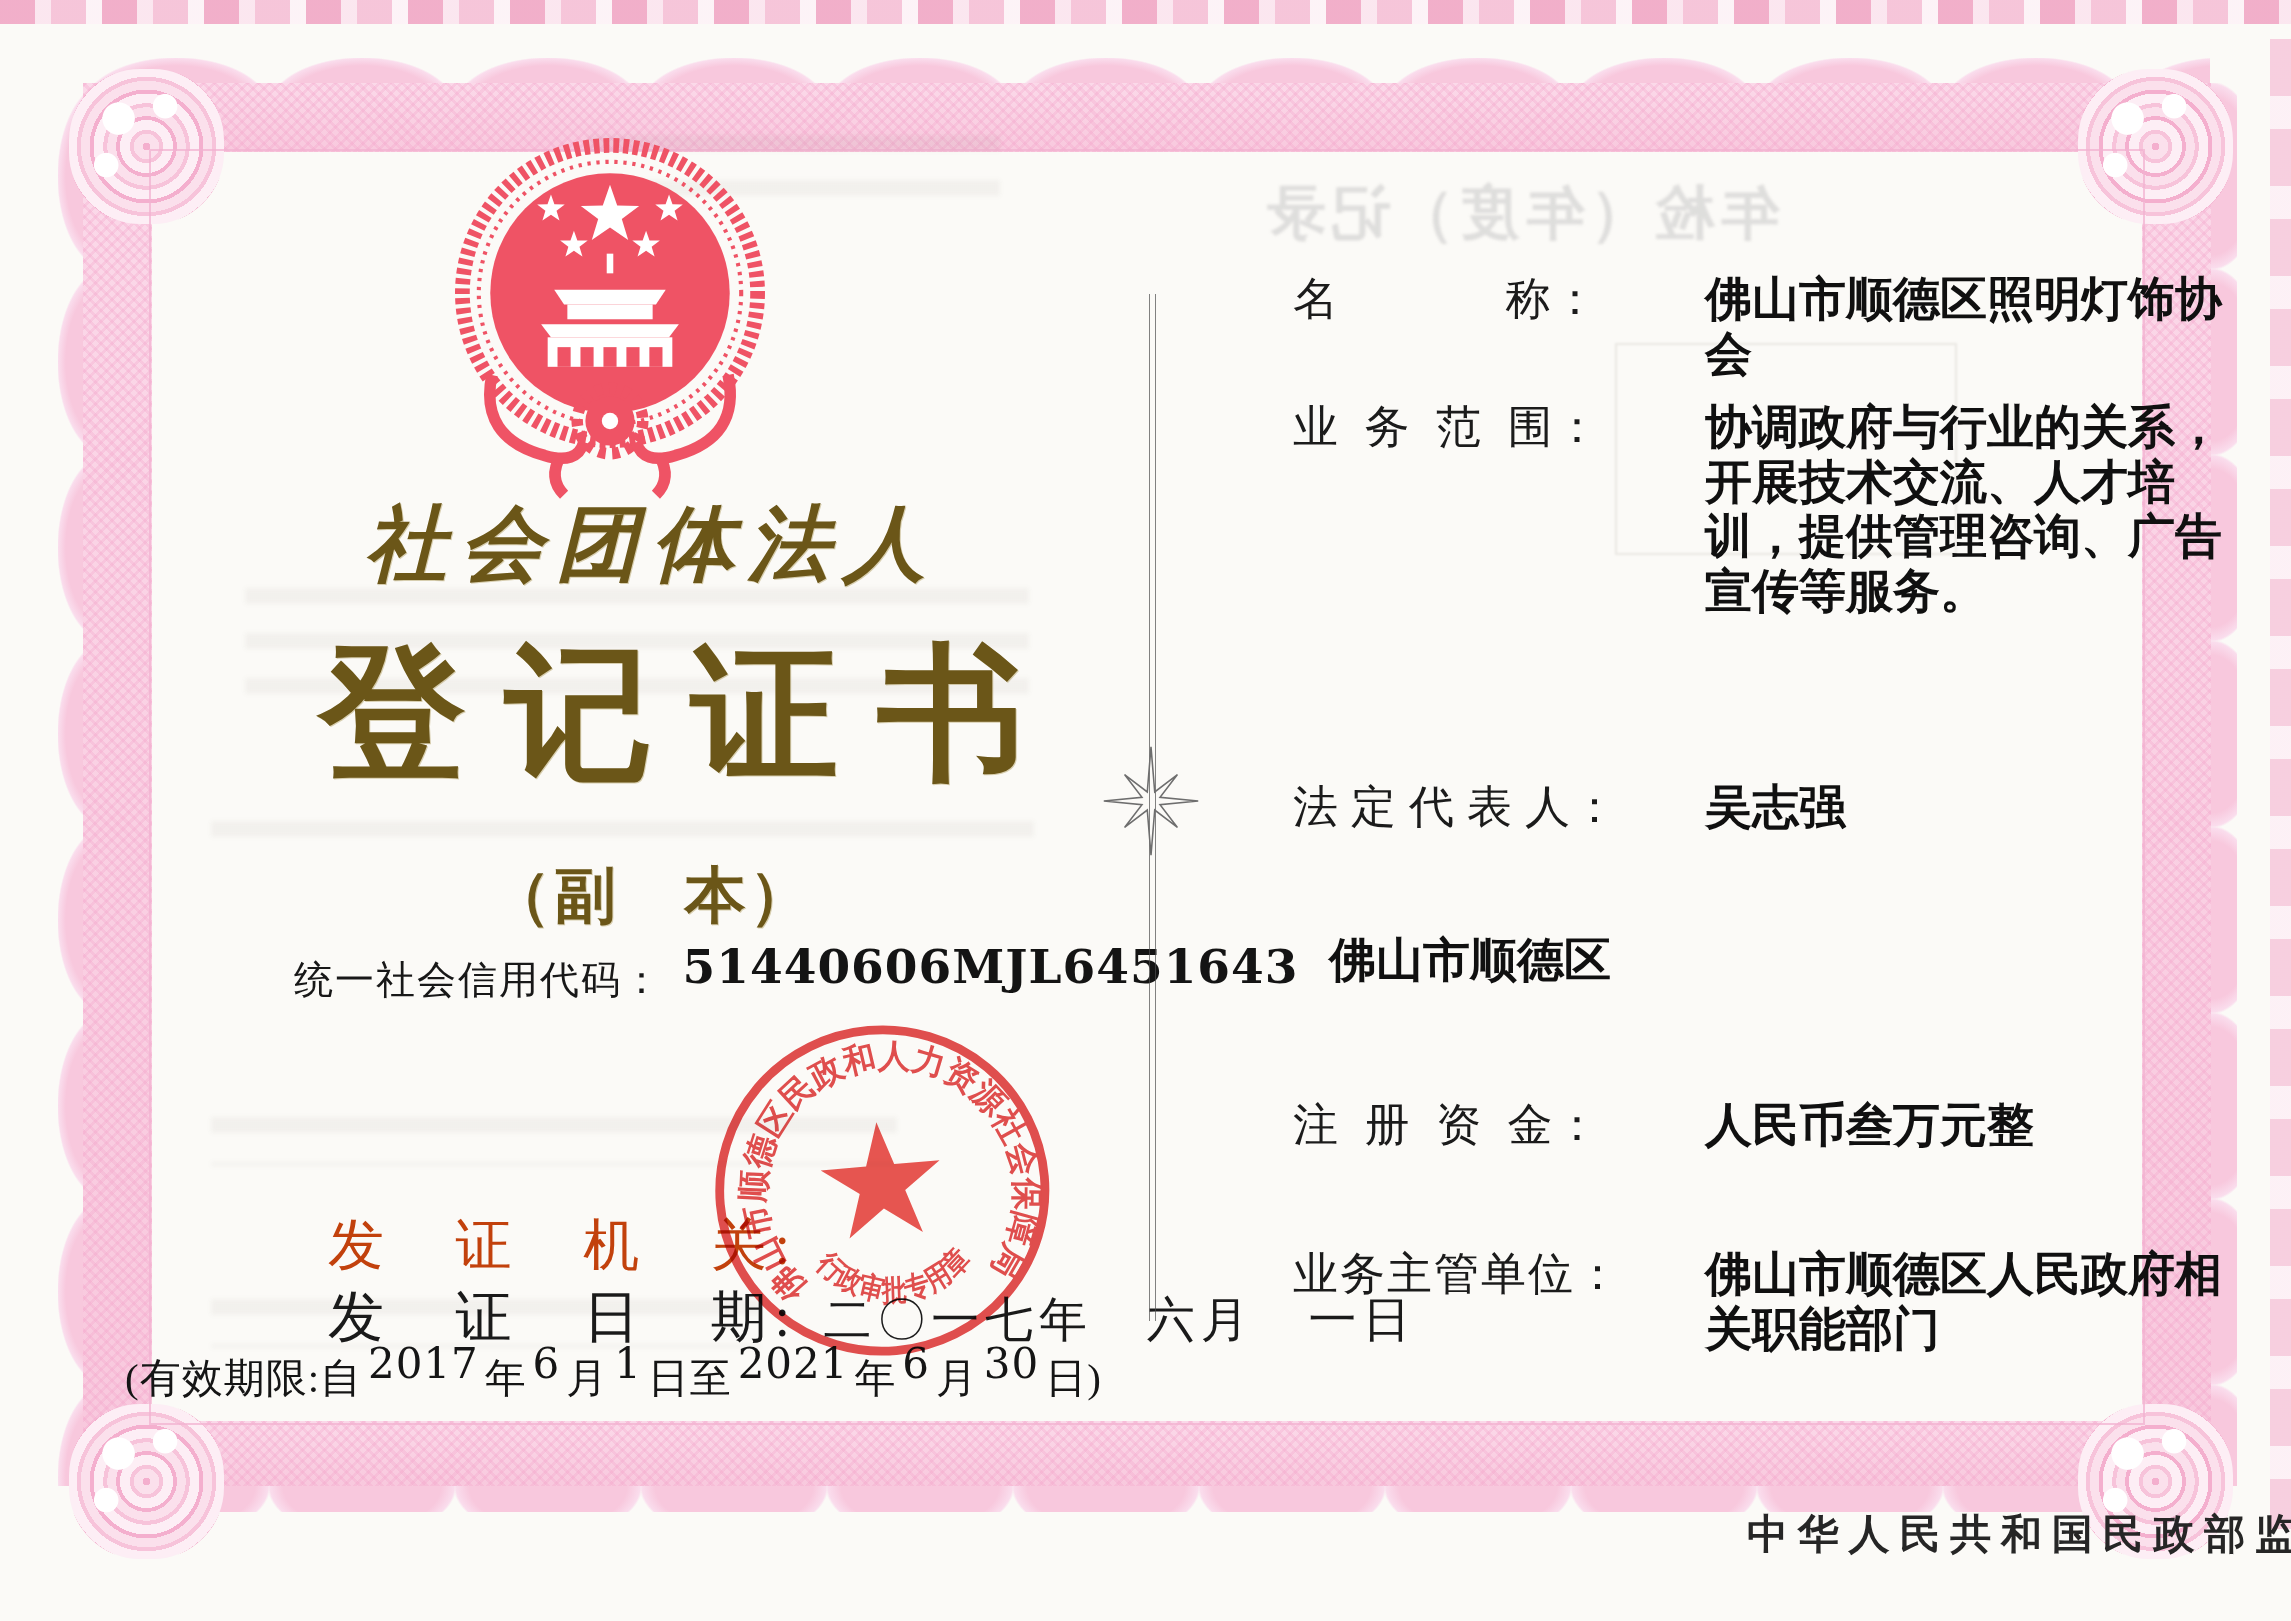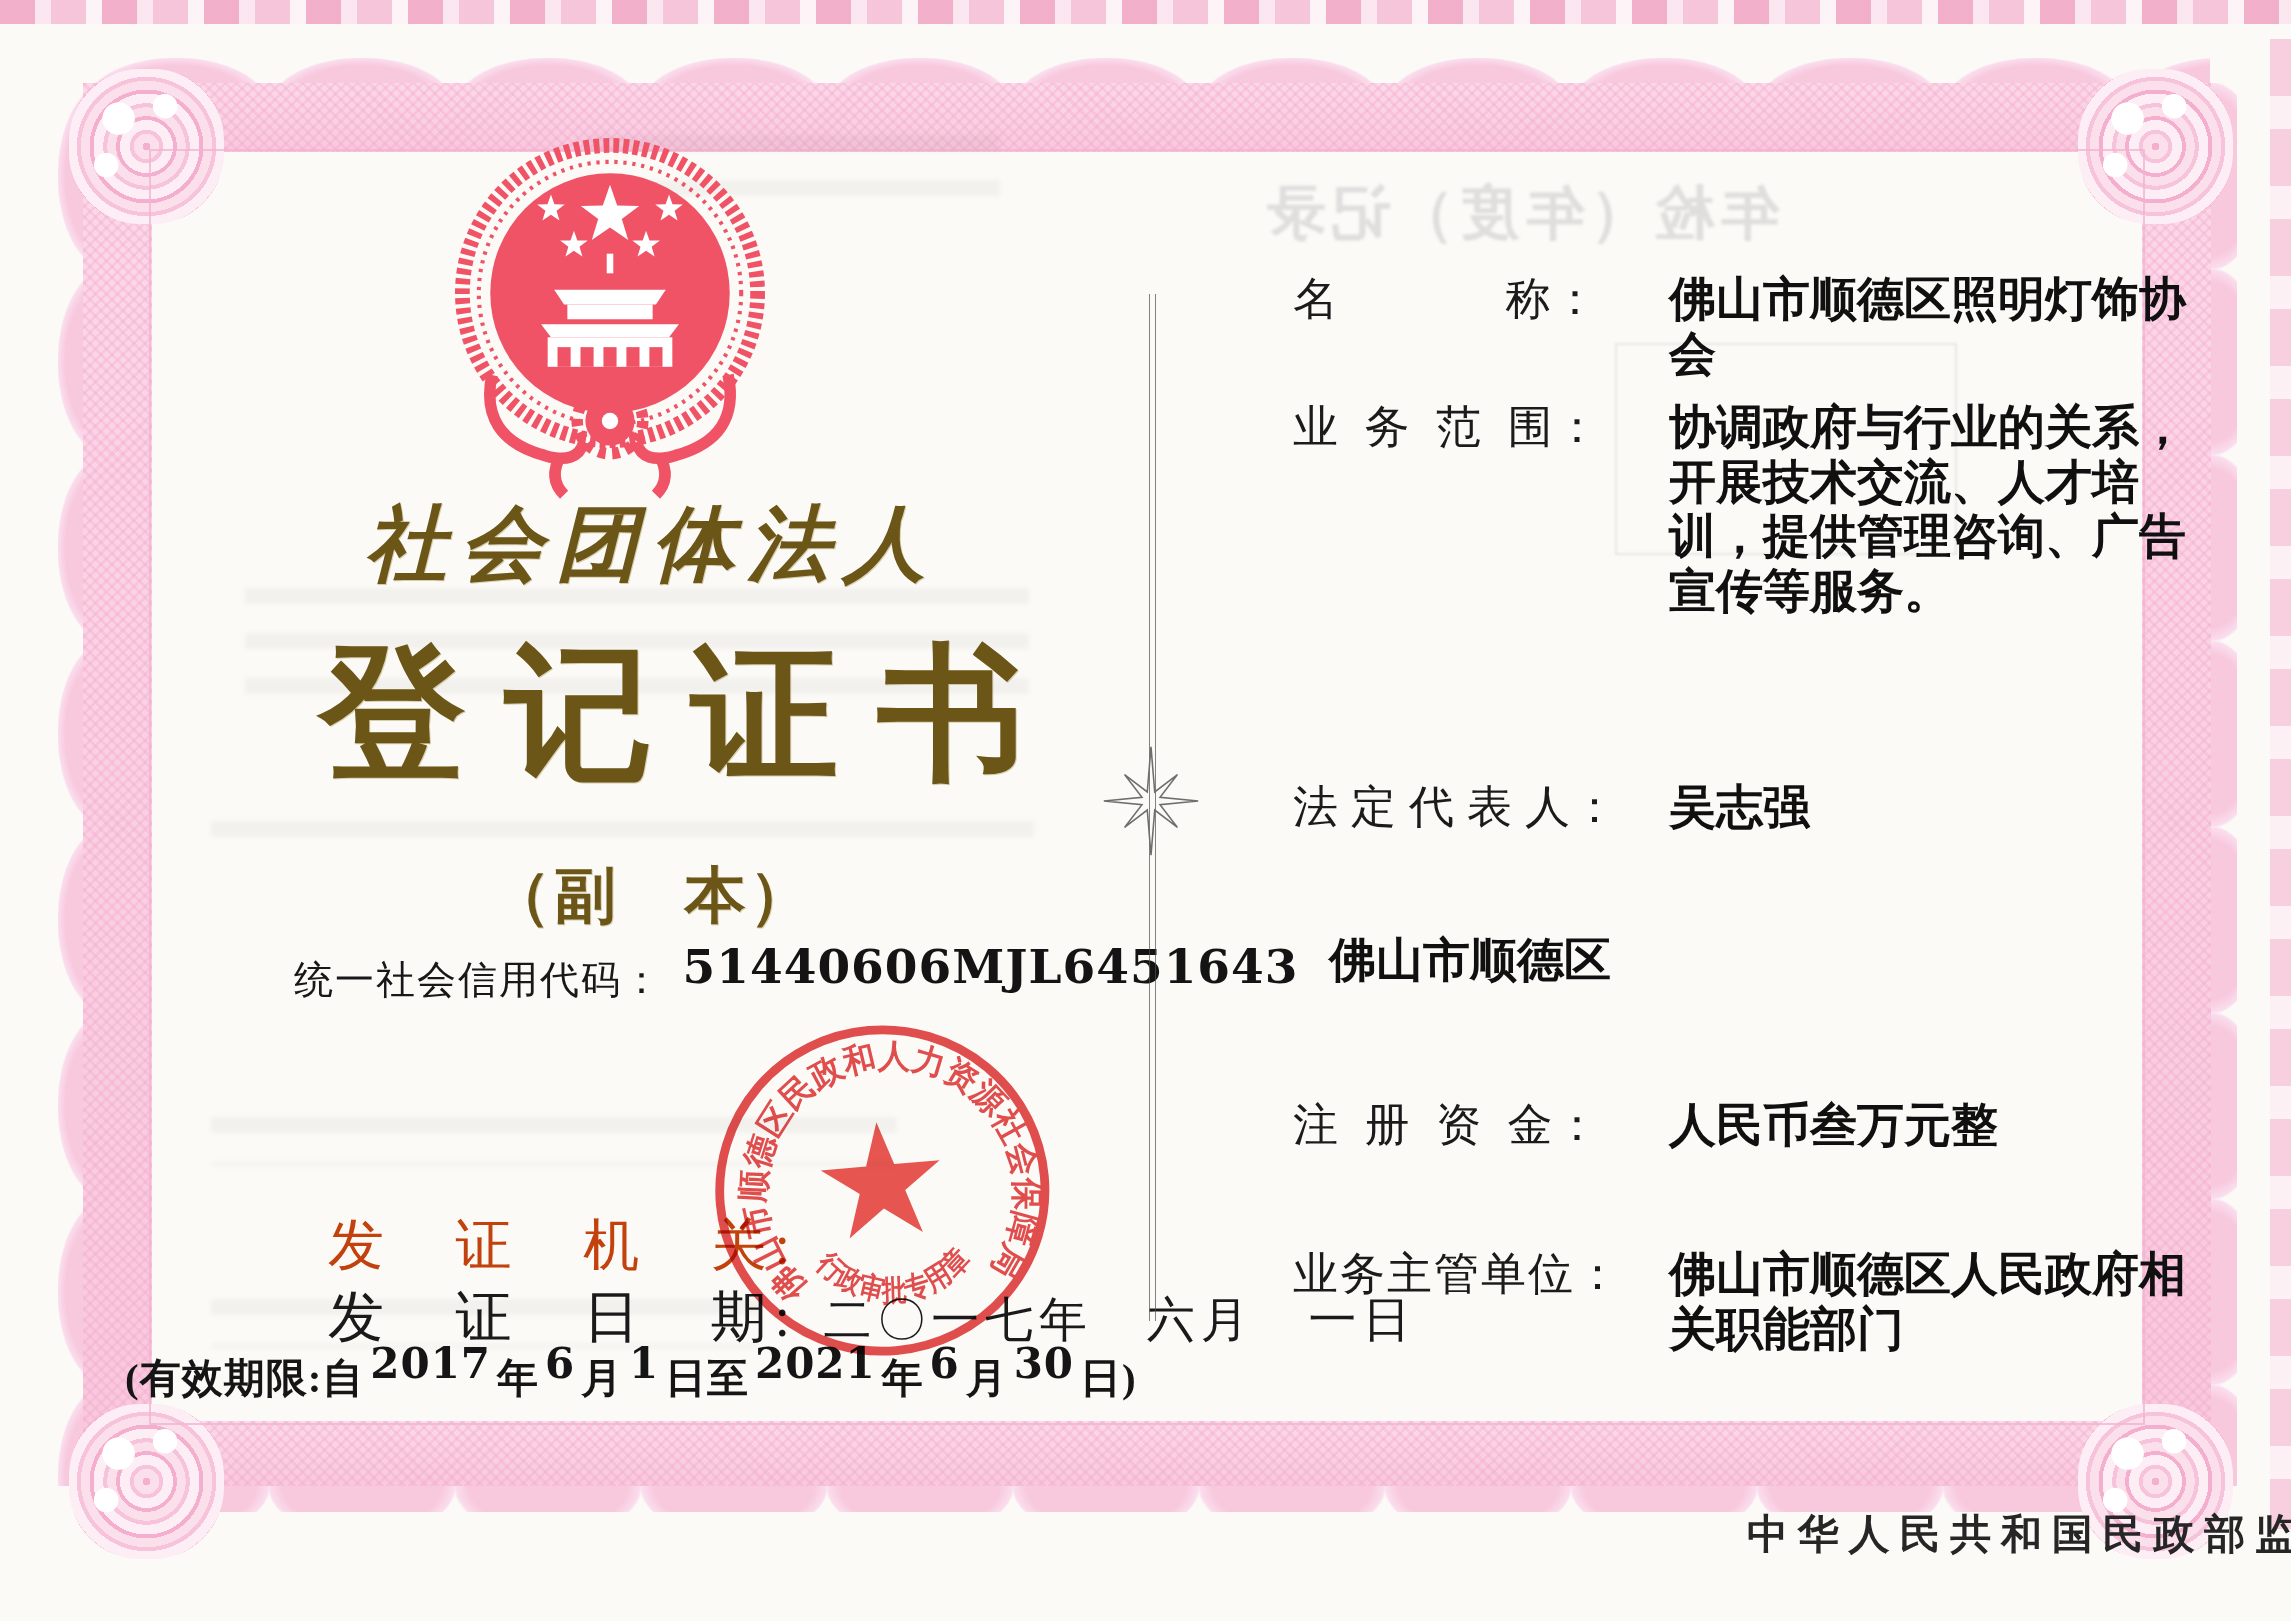--- a/index.html
+++ b/index.html
@@ -64,35 +64,35 @@
   .credit-row{position:absolute;left:294px;top:949px;white-space:nowrap;}
   .credit-row .lbl{font-size:39px;color:#181818;letter-spacing:2px;}
   .credit-row .code{display:inline-block;font-size:47px;font-weight:bold;color:#141414;
     font-family:"DejaVu Serif","Liberation Serif",serif;letter-spacing:1px;
     transform:translateY(-9.8px);margin-left:19.6px;}
   .issuer-row{position:absolute;left:328px;top:1208px;font-size:56px;color:#c2410c;letter-spacing:7.8px;}
   .date-row{position:absolute;left:328px;top:1280px;font-size:56px;color:#1a1a1a;white-space:nowrap;}
   .date-row .lbl{letter-spacing:7.8px;}
   .date-row .val{font-size:48px;margin-left:25.5px;letter-spacing:5.9px;}
   .validity-row{position:absolute;left:125px;top:1351px;font-size:41px;color:#151515;
-    white-space:nowrap;letter-spacing:1px;font-weight:bold;}
+    white-space:nowrap;letter-spacing:1px;}
   .validity-row .raised{display:inline-block;position:relative;top:-13.7px;
     font-family:"DejaVu Serif","Liberation Serif",serif;font-size:42px;padding:0 5.9px;}
 
   
   .seal{position:absolute;left:708px;top:1022px;transform:rotate(-5deg);
         opacity:.9;mix-blend-mode:multiply;}
 
   
   .divider{position:absolute;left:1149px;top:294px;height:1027px;width:4.9px;
     border-left:1.5px solid #4e4e4e;border-right:1.5px solid #4e4e4e;opacity:.7;}
   .divider-star{position:absolute;left:1092px;top:742px;}
 
   
-  .field-row{position:absolute;left:1293px;display:flex;align-items:flex-start;}
+  .field-row{position:absolute;left:1293px;display:flex;align-items:flex-start;gap:36px;}
   .field-label{flex:none;width:340px;font-size:45px;letter-spacing:2px;color:#1b1b1b;line-height:1.2;}
   .field-value{width:541px;font-size:47px;font-weight:bold;color:#101010;
     line-height:1.16;white-space:pre-line;margin-left:36px;}
 
   .footer{position:absolute;left:1747px;top:1507px;font-size:41px;font-weight:bold;
     letter-spacing:9.8px;color:#262626;white-space:nowrap;}
 </style>
 </head>
 <body>
 

